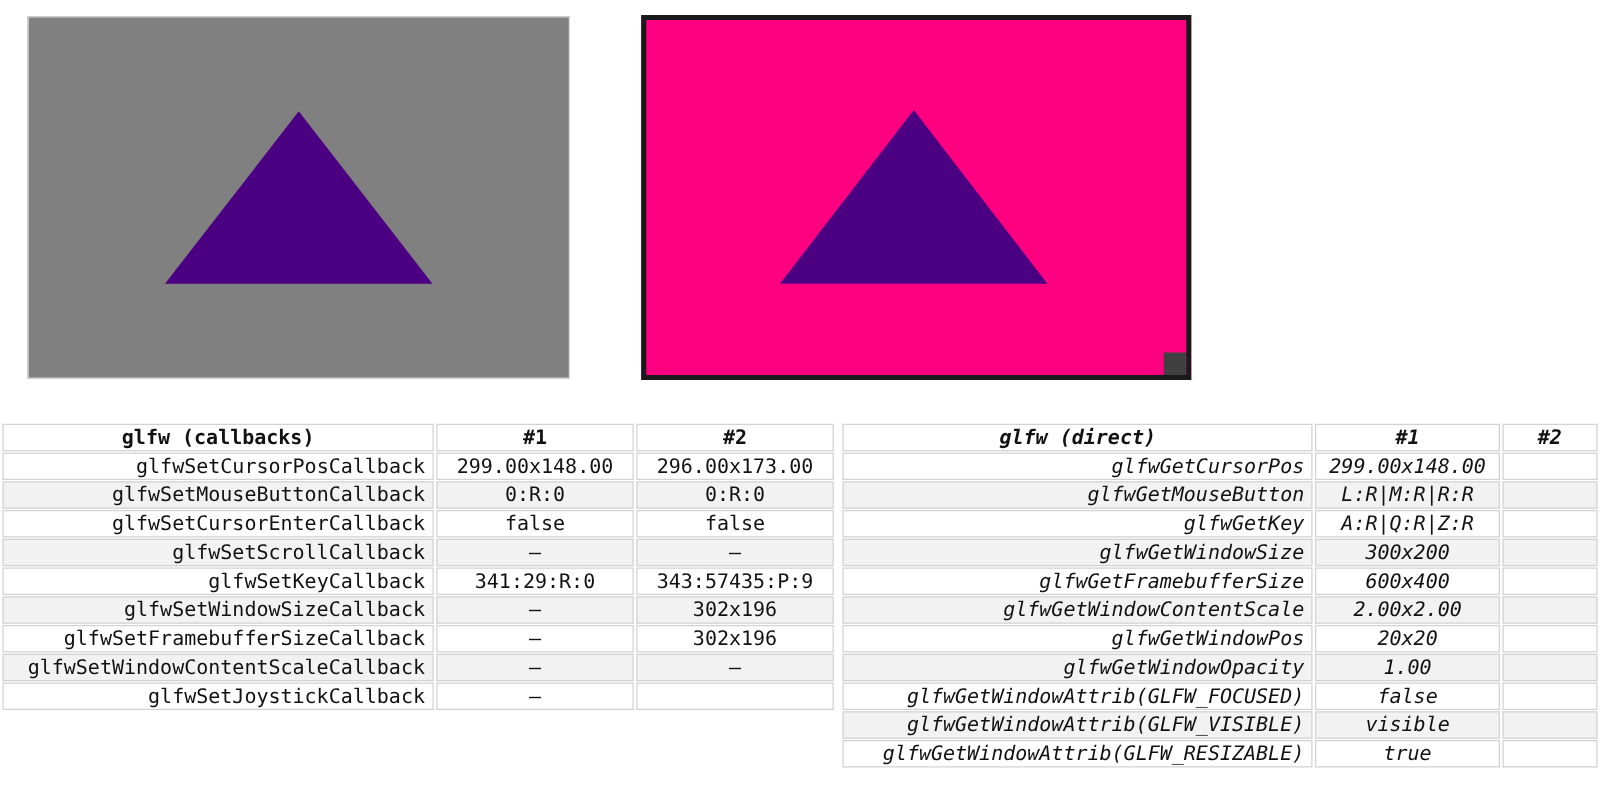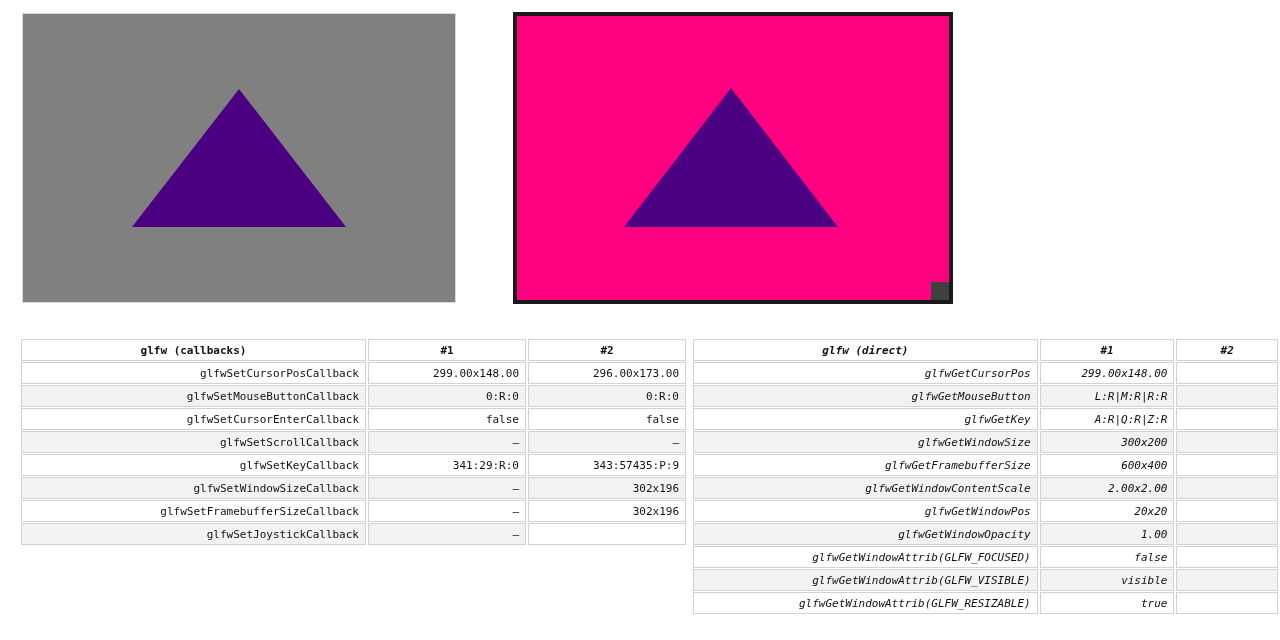--- a/index.html
+++ b/index.html
@@ -98,24 +98,23 @@
     top: 338px;
     width: 1280px;
     height: 302px;
   }
 
   table.glfw-table {
     position: absolute;
     top: 0;
     border-collapse: separate;
     border-spacing: 2px 1px;
-    font-size: 11px;
+    font-size: 16px;
     line-height: 1;
     table-layout: fixed;
-    margin-left: 19px;
   }
 
   #table-callbacks { left: 0px; }
   #table-direct    { left: 672px; font-style: italic; }
 
   table.glfw-table th,
   table.glfw-table td {
     height: 22px;
     padding: 0 6px;
     box-sizing: border-box;
@@ -137,21 +136,21 @@
   table.glfw-table tbody tr:nth-child(even) td {
     background: #f2f2f2;
   }
 
   td.name-cell {
     text-align: right;
     padding-left: 10px;
   }
 
   td.val-cell {
-    text-align: right;
+    text-align: center;
     padding-left: 9px;
   }
 
   td.empty-cell {
     border: none;
     background: transparent !important;
   }
 
   
   #table-callbacks col.c-name { width: 345px; }
@@ -230,20 +229,25 @@
             <td class="name-cell">glfwSetWindowSizeCallback</td>
             <td class="val-cell">–</td>
             <td class="val-cell">302x196</td>
           </tr>
           <tr>
             <td class="name-cell">glfwSetFramebufferSizeCallback</td>
             <td class="val-cell">–</td>
             <td class="val-cell">302x196</td>
           </tr>
           <tr>
+            <td class="name-cell">glfwSetWindowContentScaleCallback</td>
+            <td class="val-cell">–</td>
+            <td class="val-cell">–</td>
+          </tr>
+          <tr>
             <td class="name-cell">glfwSetJoystickCallback</td>
             <td class="val-cell">–</td>
             <td class="empty-cell"></td>
           </tr>
         </tbody>
     </table>
 
     <table class="glfw-table" id="table-direct">
       <colgroup>
         <col class="c-name">

